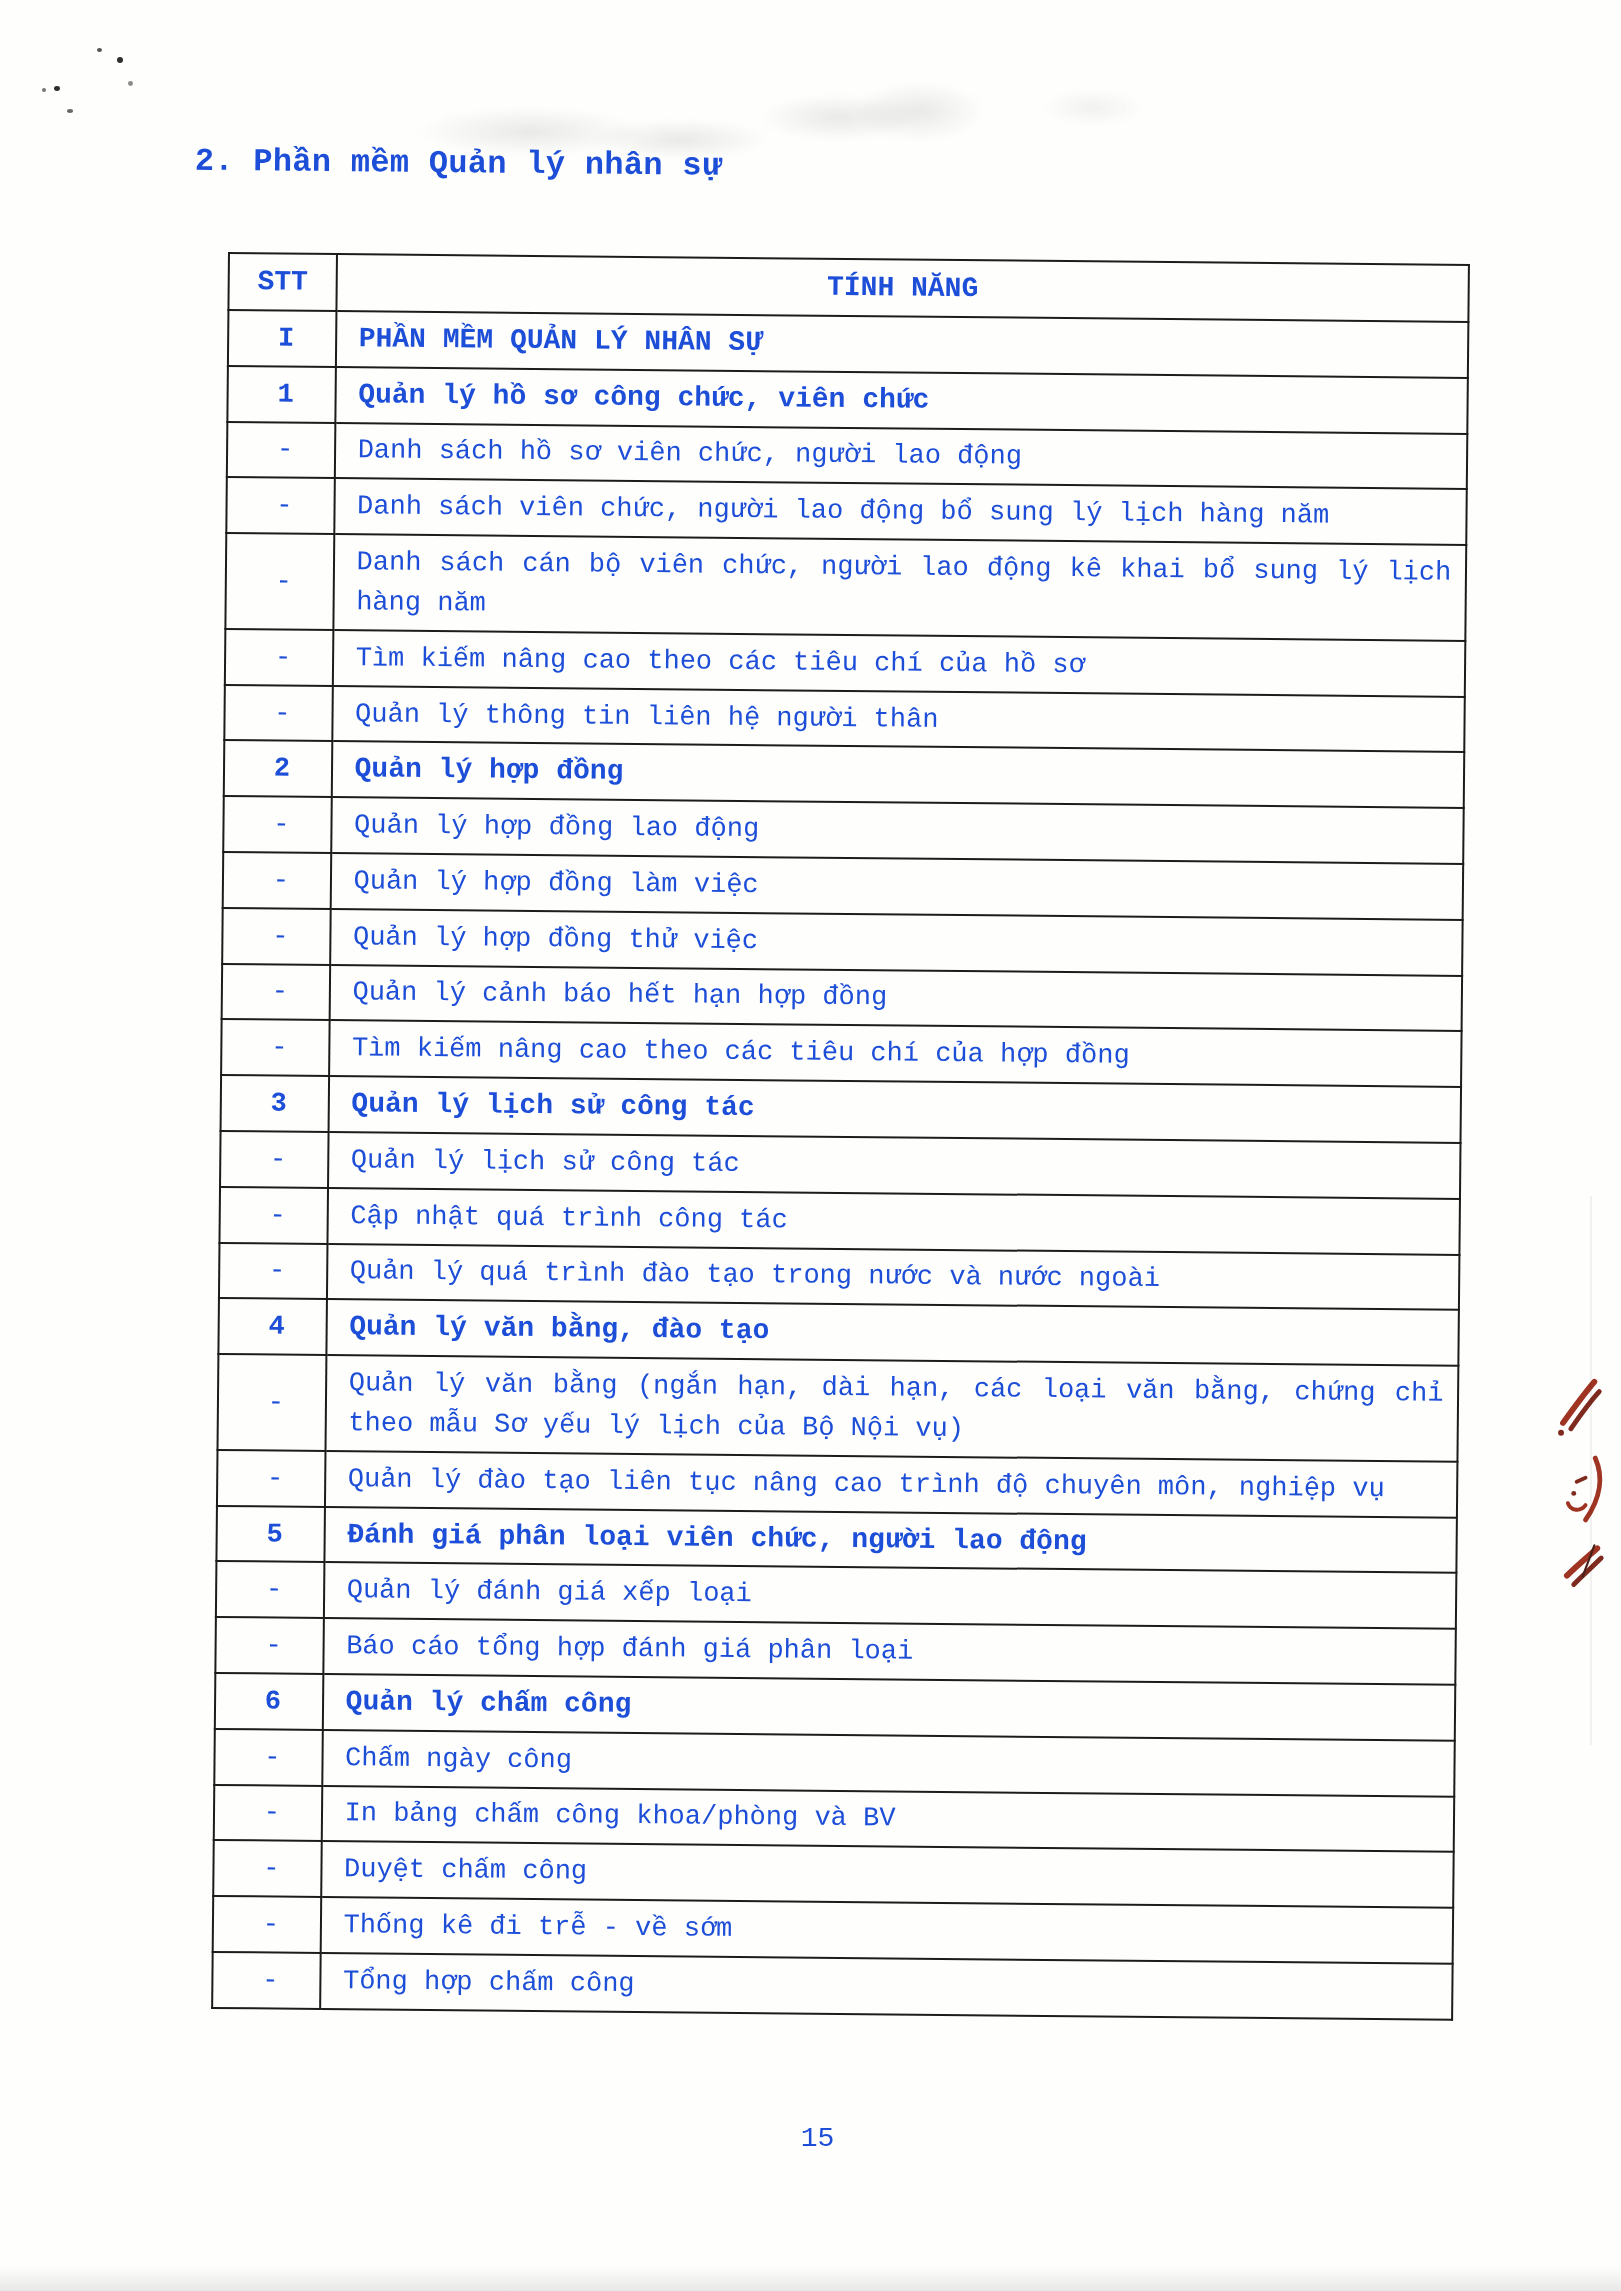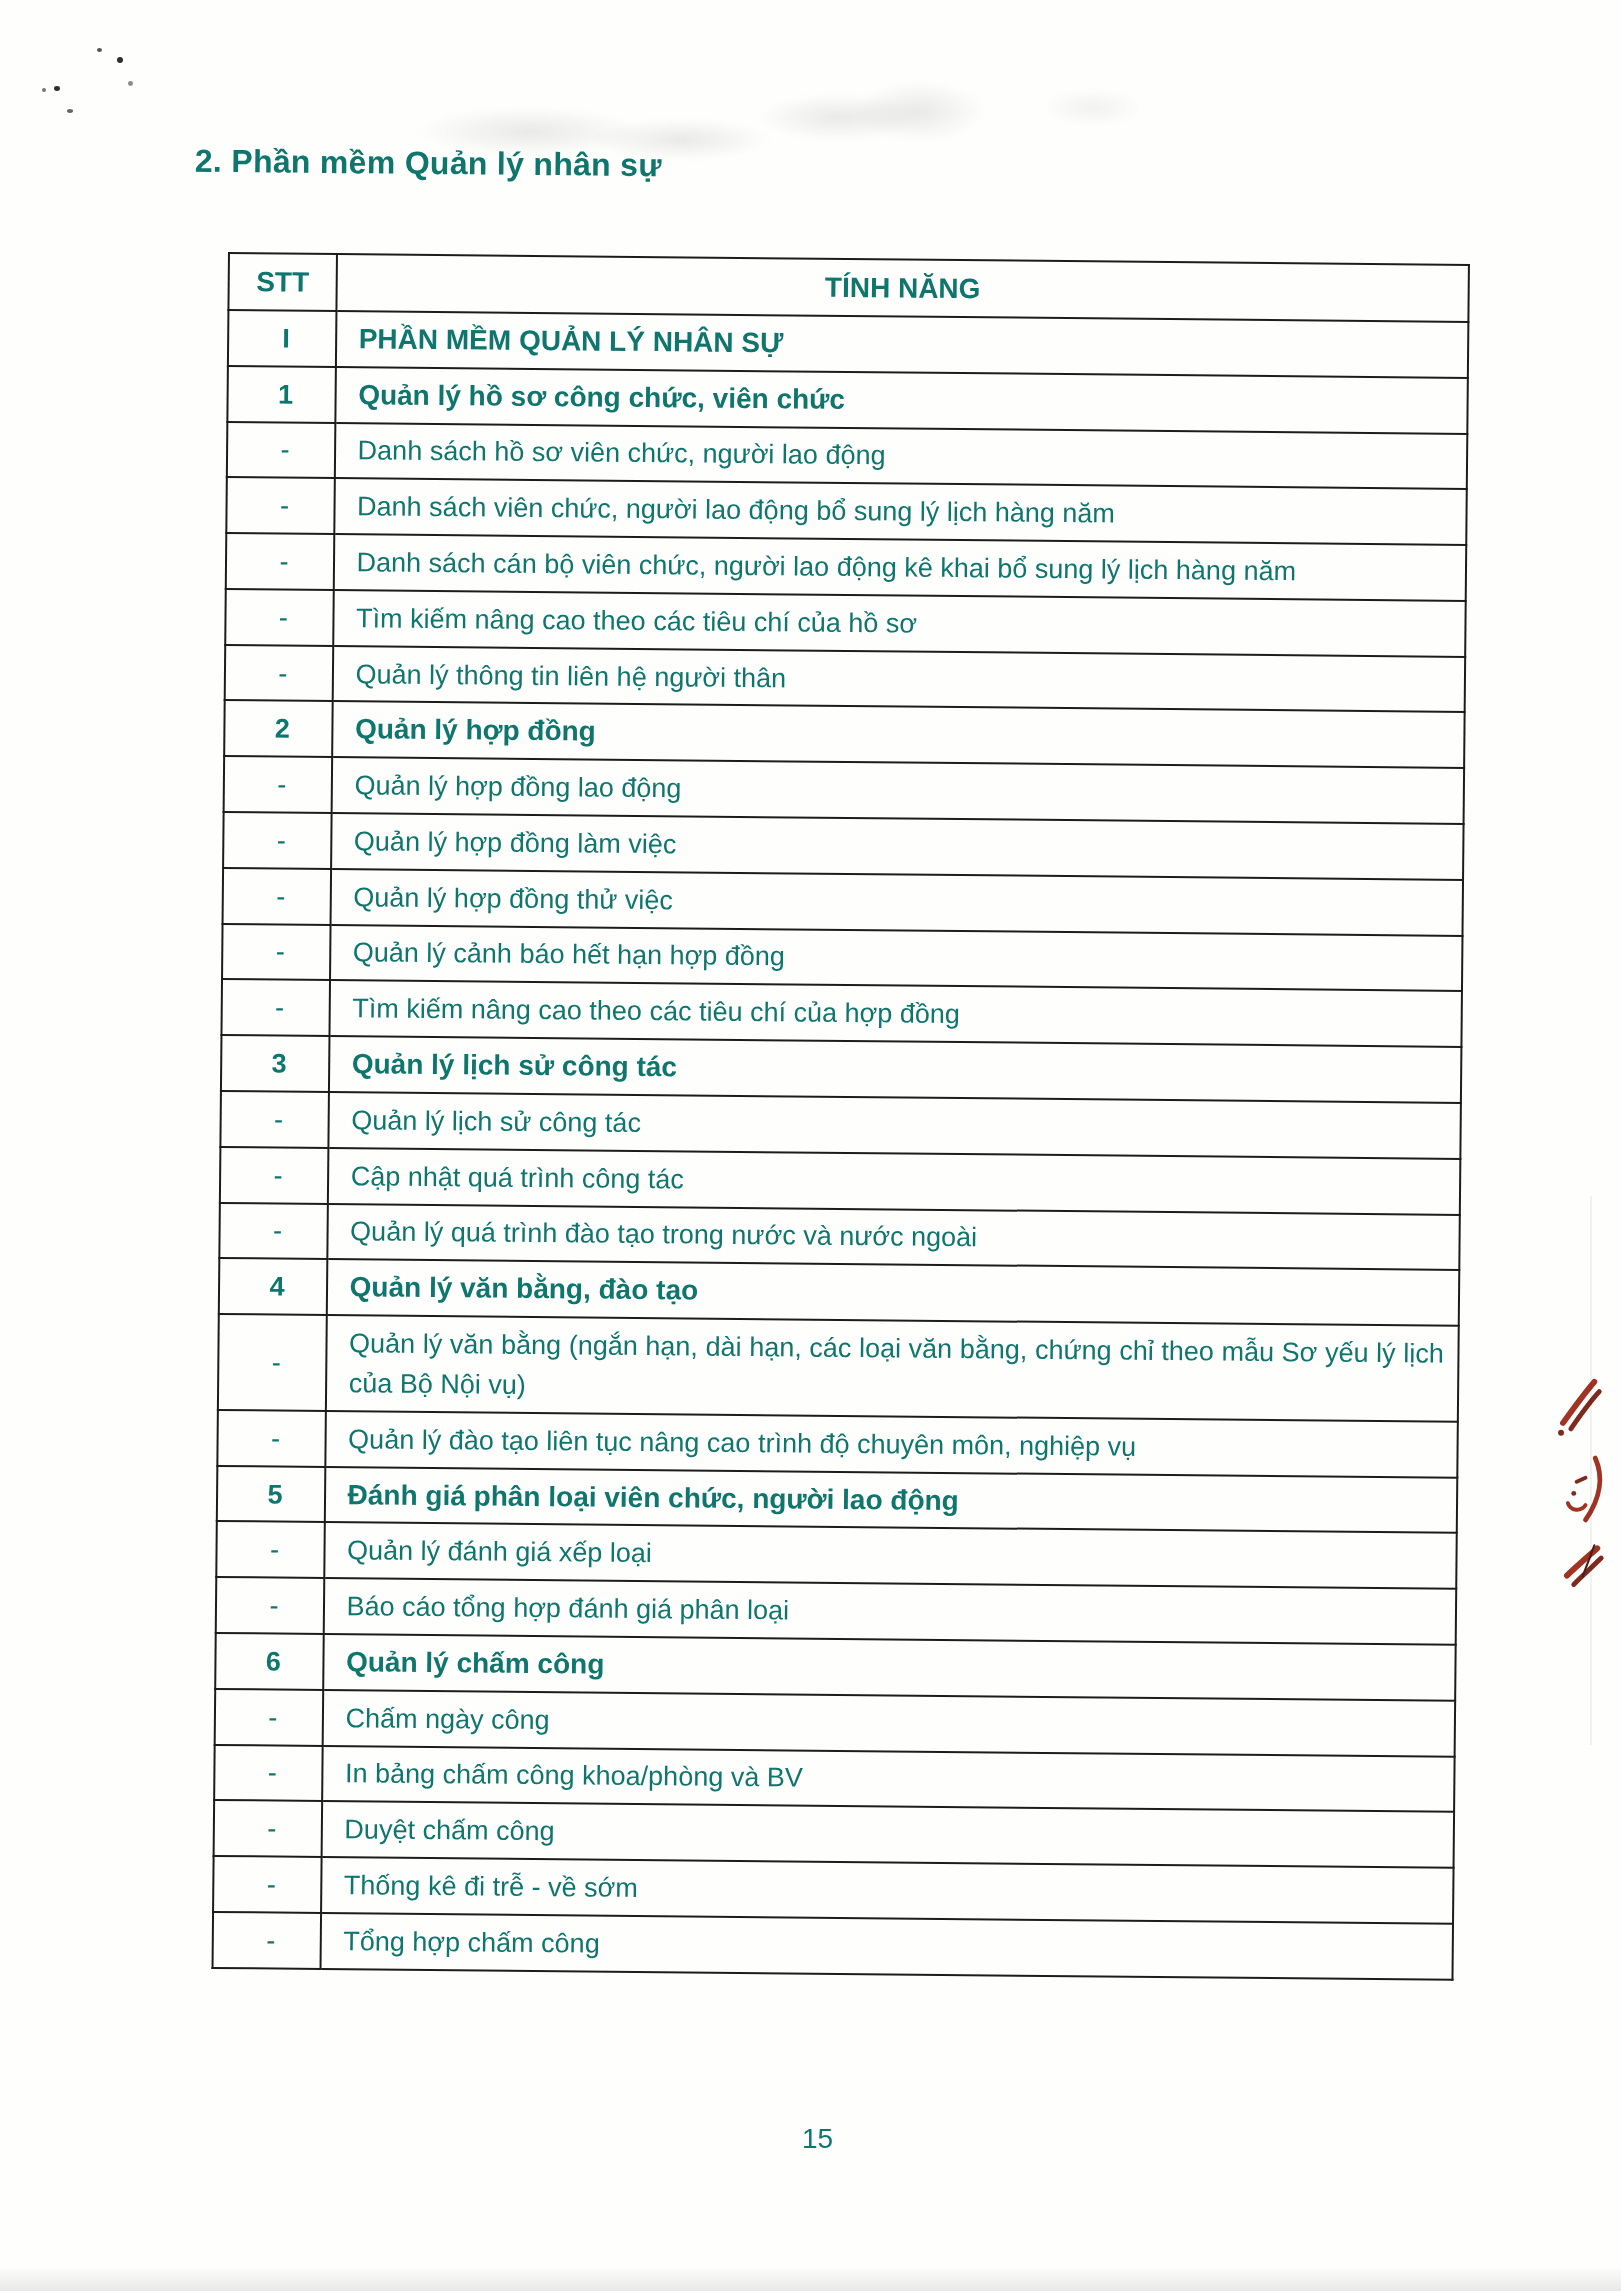--- a/index.html
+++ b/index.html
@@ -1,20 +1,20 @@
 <!DOCTYPE html>
 <html lang="vi"><head>
 <meta charset="utf-8">
 <style>
   html,body { margin:0; padding:0; background:#ffffff; }
   .page {
     position:relative; width:1621px; height:2292px;
     background:#fefefdff; overflow:hidden;
-    font-family:Liberation Sans, sans-serif;
-    color:#0f766e;
+    font-family:Liberation Mono, monospace;
+    color:#1d4ed8;
   }
   
   .content { position:absolute; left:0; top:0; width:1621px; height:2292px;
     transform:rotate(0.55deg); transform-origin:228px 252px; }
 
   .doc-title {
     position:absolute; left:194px; top:143px; margin:0;
     font-size:32px; font-weight:bold; letter-spacing:0.3px; white-space:nowrap;
   }
 

